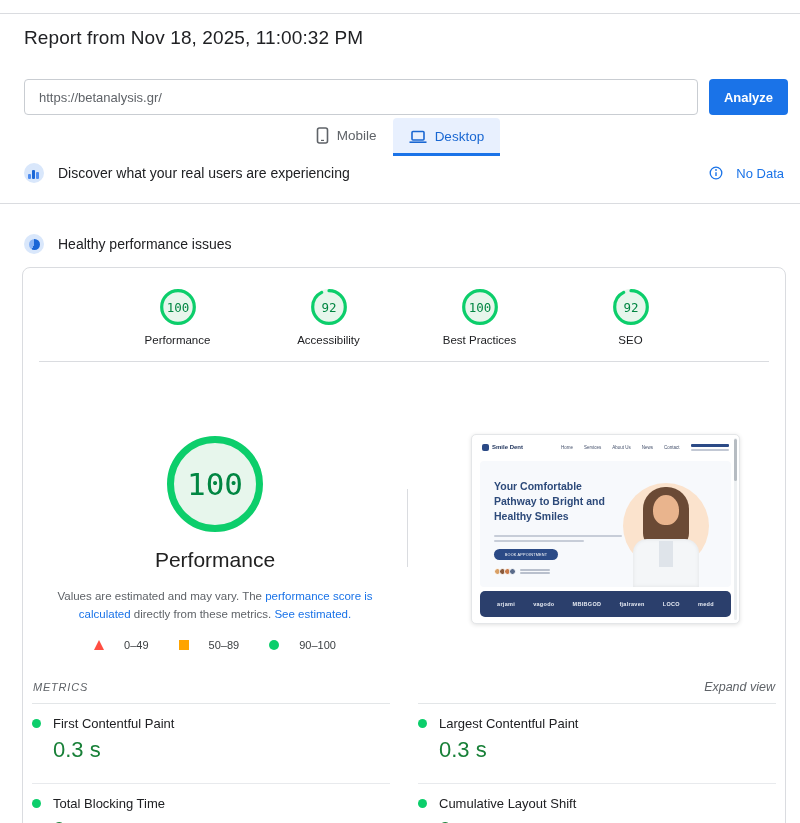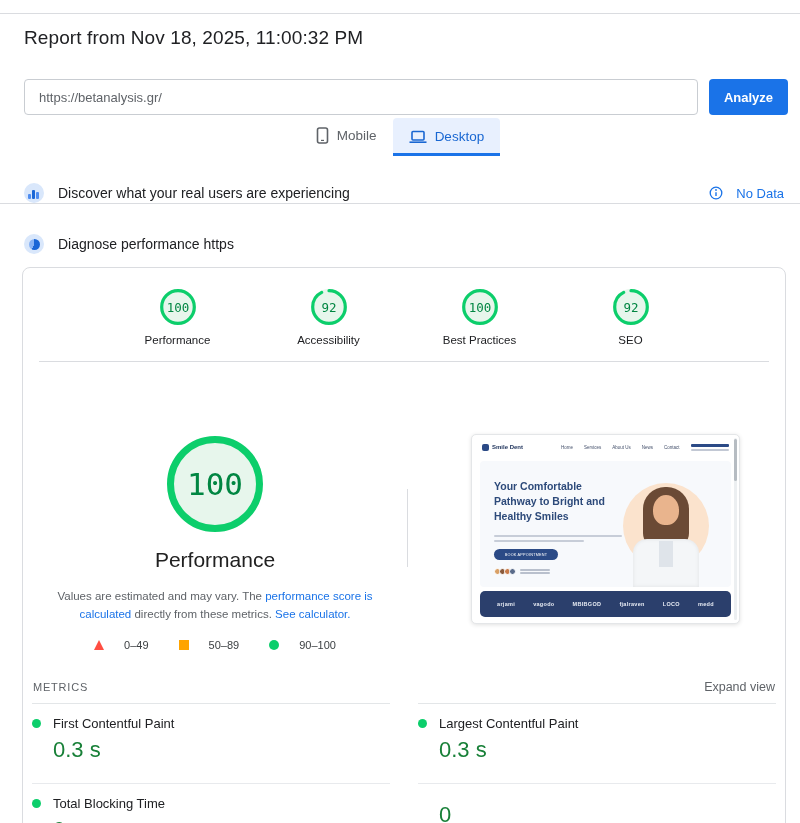--- a/index.html
+++ b/index.html
@@ -15,21 +15,21 @@
   .url-input { position:absolute; left:0; top:0; width:674px; height:36px; border:1px solid #c9cdd2;
     border-radius:4px; padding:0 14px; font-size:13px; color:#5f6368; font-family:"Liberation Sans", sans-serif; outline:none; }
   .analyze-btn { position:absolute; right:0; top:0; width:79px; height:36px; background:#1a73e8; color:#fff;
     border:none; border-radius:4px; font-size:13px; font-weight:bold; font-family:"Liberation Sans", sans-serif; cursor:pointer; }
 
   .tabs { position:absolute; top:116px; left:0; width:800px; display:flex; justify-content:center; align-items:flex-end; }
   .tab { display:flex; align-items:center; gap:8px; padding:11px 16px 12px; font-size:13.5px; color:#5f6368; cursor:pointer; }
   .tab.active { background:#e8f0fe; color:#1967d2; border-bottom:3px solid #1a73e8; padding-bottom:9px; border-radius:4px 4px 0 0; }
 
   .section-row { position:absolute; left:0; width:800px; height:38px; display:flex; align-items:center; padding:0 16px 0 24px; }
-  .row-discover { top:174px;align-items:center; }
+  .row-discover { top:154px;align-items:center; }
   .row-diagnose { top:225px; }
   .row-icon { width:20px; height:20px; border-radius:50%; background:#d9e7fb; margin-right:14px; position:relative; flex:none; }
   .bars { position:absolute; left:4px; bottom:4.5px; display:flex; align-items:flex-end; gap:1.5px; }
   .bars i { display:block; width:2.6px; background:#4f8df0; border-radius:1px; }
   .bars i:nth-child(1){height:5px;} .bars i:nth-child(2){height:9px; background:#1a66d6;} .bars i:nth-child(3){height:6.5px;}
   .speedo { position:absolute; left:4.5px; top:4.5px; width:11px; height:11px; border-radius:50%;
     background:conic-gradient(#1a66d6 0 210deg, #8ab4f4 210deg 360deg); }
   .section-title { font-size:14px; color:#202124; }
   .row-right { margin-left:auto; display:flex; align-items:center; gap:13px; color:#1a73e8; font-size:13px; cursor:pointer; }
   .full-divider { position:absolute; left:0; width:800px; height:1px; background:#dadce0; }
@@ -84,21 +84,21 @@
   .t-face { position:absolute; left:28px; top:8px; width:26px; height:30px; background:#e9b48d; border-radius:50% 50% 45% 45%; }
   .t-coat { position:absolute; left:8px; top:52px; width:66px; height:48px; background:#f4f6f8; border-radius:14px 14px 0 0; box-shadow:inset 0 0 4px rgba(0,0,0,.08); }
   .t-shirt { position:absolute; left:34px; top:54px; width:14px; height:26px; background:#dfe4ea; }
   .t-brandbar { position:absolute; left:8px; right:8px; bottom:6px; height:26px; background:#2b3f6c; border-radius:5px;
     display:flex; align-items:center; justify-content:space-around; padding:0 8px; }
   .t-brandbar span { font-size:5.5px; color:#e8ecf4; font-weight:bold; letter-spacing:.3px; }
   .t-scroll { position:absolute; right:2px; top:3px; width:3px; height:182px; background:#eceff1; border-radius:2px; }
   .t-scroll i { position:absolute; top:1px; left:0; width:3px; height:42px; background:#b6bcc2; border-radius:2px; display:block; }
 
   .metrics { padding:0 9px; }
-  .metrics-head { height:33px; display:flex; align-items:center; justify-content:space-between; padding:0 1px; }
+  .metrics-head { height:33px; display:flex; align-items:center; justify-content:space-between; padding:0 1px;font-style:italic; }
   .metrics-label { font-size:11px; letter-spacing:.8px; color:#5f6368; font-weight:500; }
   .expand-view { font-size:12.5px; color:#5f6368; cursor:pointer; }
   .metrics-grid { display:flex; gap:28px; }
   .mcol { flex:1; border-top:1px solid #e3e6e8; }
   .mcell { padding:12px 0 20px; border-bottom:1px solid #e8eaed; }
   .mcell.noline { border-bottom:none; }
   .mname { display:flex; align-items:center; gap:12px; font-size:13px; color:#202124; }
   .mdot { width:9px; height:9px; border-radius:50%; background:#0cce6b; flex:none; }
   .mvalue { margin:6px 0 0 21px; font-size:22px; color:#188038; }
 </style>
@@ -150,21 +150,21 @@
       </svg>
       <span>No Data</span>
     </span>
   </div>
   <div class="full-divider" style="top:203px"></div>
 
   <div class="section-row row-diagnose">
     <span class="row-icon">
         <span class="speedo"></span>
       </span>
-    <span class="section-title">Diagnose performance https</span>
+    <span class="section-title">Healthy performance issues</span>
   </div>
 
   <div class="card">
 
     <div class="gauges-row">
       <div class="gauge">
         <svg width="40" height="40" viewBox="0 0 40 40">
           <circle cx="20" cy="20" r="18" fill="#e7f6ec"></circle>
           <circle cx="20" cy="20" r="16.3" fill="none" stroke="#0cce6b" stroke-width="3.2" transform="rotate(-90 20 20)" stroke-dasharray="102.41592050702727 102.41592050702727" stroke-linecap="round"></circle>
           <text x="20" y="21" class="mono-num" font-size="12.5" text-anchor="middle" dominant-baseline="middle">100</text>
@@ -200,21 +200,21 @@
     <div class="card-divider"></div>
 
     <div class="perf-area">
       <div class="perf-left">
         <svg width="104" height="104" viewBox="0 0 104 104">
           <circle cx="52" cy="52" r="48" fill="#e7f6ec"></circle>
           <circle cx="52" cy="52" r="44.5" fill="none" stroke="#0cce6b" stroke-width="7" transform="rotate(-90 52 52)" stroke-dasharray="279.6017461694916 279.6017461694916" stroke-linecap="round"></circle>
           <text x="52" y="54" class="mono-num" font-size="31" text-anchor="middle" dominant-baseline="middle">100</text>
         </svg>
         <div class="perf-name">Performance</div>
-        <p class="perf-desc"><span>Values are estimated and may vary. The </span><a href="#">performance score is calculated</a><span> directly from these metrics. </span><a href="#">See calculator.</a></p>
+        <p class="perf-desc"><span>Values are estimated and may vary. The </span><a href="#">performance score is calculated</a><span> directly from these metrics. </span><a href="#">See estimated.</a></p>
         <div class="legend">
           <span class="legend-item">
             <span class="tri"></span>
             <span>0–49</span>
           </span>
           <span class="legend-item">
             <span class="sq"></span>
             <span>50–89</span>
           </span>
           <span class="legend-item">
@@ -306,20 +306,24 @@
         </div>
         <div class="mcol">
           <div class="mcell">
             <div class="mname">
                 <span class="mdot"></span>
               <span>Largest Contentful Paint</span>
               </div>
             <div class="mvalue">0.3 s</div>
           </div>
           <div class="mcell noline">
+            <div class="mname">
+                <span class="mdot"></span>
+              <span>Cumulative Layout Shift</span>
+              </div>
             <div class="mvalue">0</div>
           </div>
         </div>
       </div>
     </div>
 
   </div>
 </div>
 
 </body></html>

